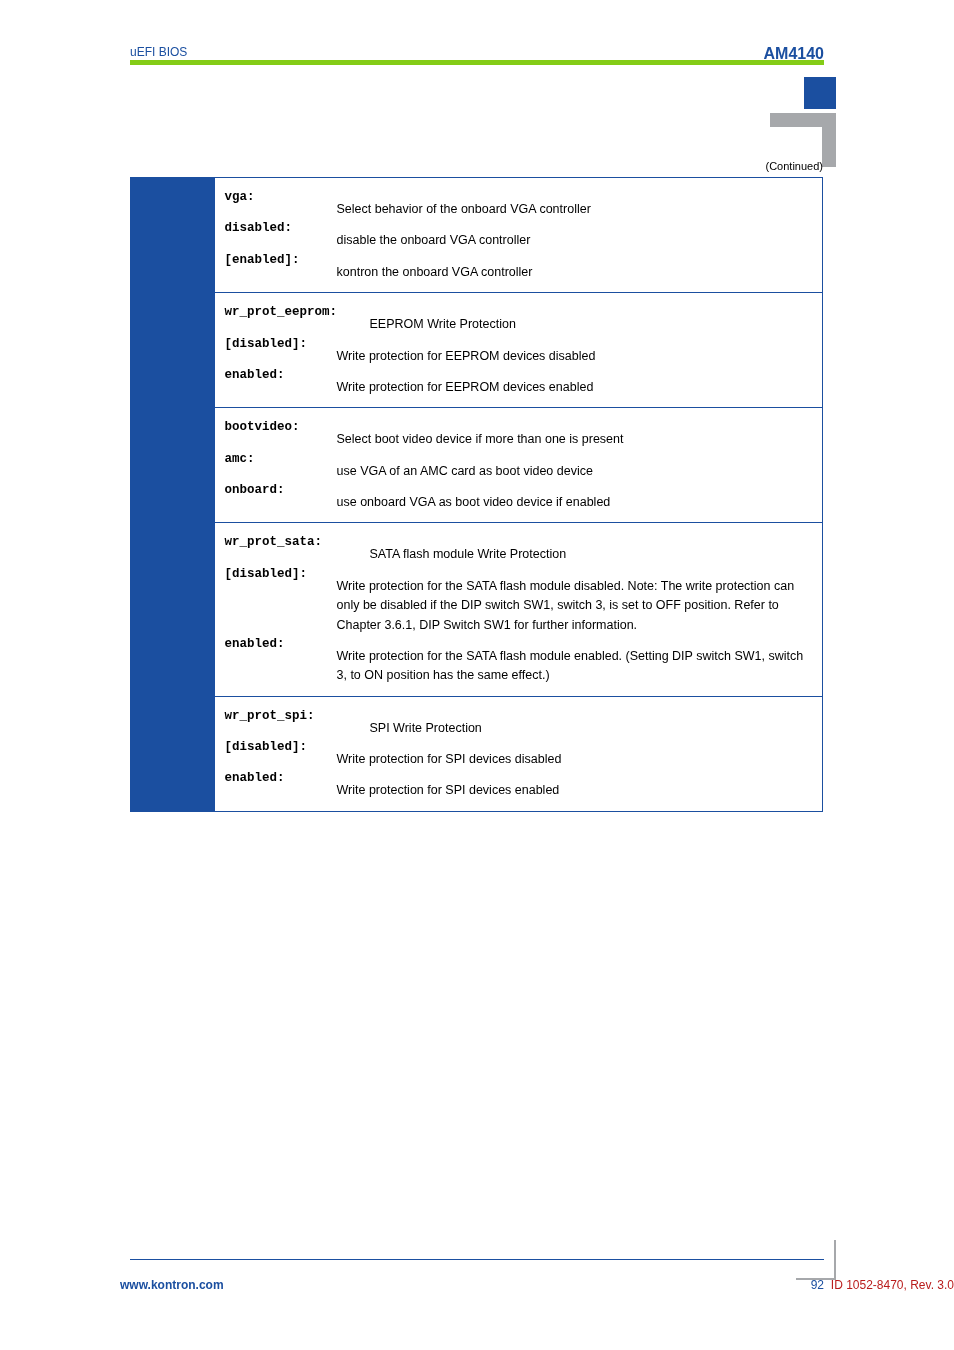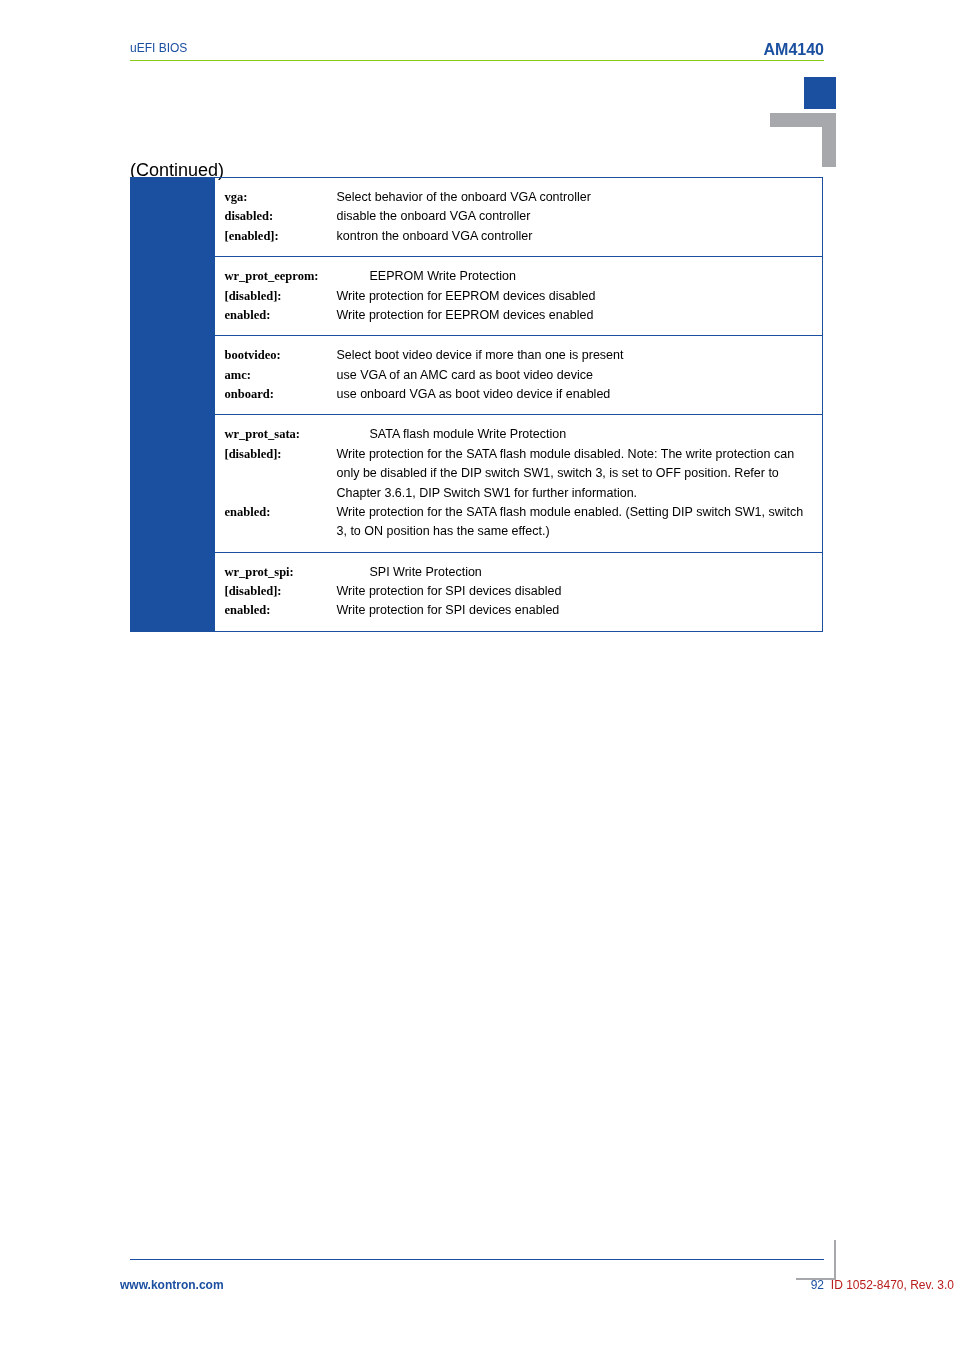--- a/index.html
+++ b/index.html
@@ -14,21 +14,21 @@
     width: 954px;
     height: 1350px;
     position: relative;
     padding: 70px 0 0 0;
   }
   .header {
     position: absolute;
     top: 60px;
     left: 130px;
     right: 130px;
-    border-top: 1px solid #84cc16;
+    border-top: 5px solid #84cc16;
   }
   .header-left {
     position: absolute;
     top: -20px;
     left: 0;
     font-size: 12px;
     color: #1b4fa0;
   }
   .header-right {
     position: absolute;
@@ -88,29 +88,29 @@
   .chart-table .rcol {
     padding: 10px 10px 10px 10px;
     line-height: 1.55;
   }
   .chart-table tr + tr .rcol {
     border-top: 1px solid #1b4fa0;
   }
   .chart-table tr + tr .lcol {
     border-top: 1px solid #1b4fa0;
   }
-  .mono { font-family: Liberation Serif, serif; font-weight: bold; }
+  .mono { font-family: Liberation Mono, monospace; font-weight: bold; }
   .chart-table .desc { display: inline; }
   .continued {
     position: absolute;
     top: 160px;
     left: 130px;
     width: 693px;
-    text-align: left;
-    font-size: 18px;
+    text-align: right;
+    font-size: 11px;
     color: #000;
   }
   .footer-rule {
     position: absolute;
     left: 130px;
     right: 130px;
     bottom: 90px;
     border-top: 1px solid #1b4fa0;
   }
   .footer-left {
@@ -142,21 +142,21 @@
     right: 118px;
     bottom: 70px;
     width: 40px;
     height: 40px;
     border-right: 2px solid #a6a8ab;
     border-bottom: 2px solid #a6a8ab;
   }
   .group { }
   .kv { display: flex; }
   .kv .k { min-width: 112px; }
-  .kv .v { flex: 1; }
+  .kv .v { flex: 1; margin-top: 12px; }
   .kv.wide .k { min-width: 145px; }
 </style>
 </head>
 <body>
 
 <div class="page">
 
   <div class="header">
     <div class="header-left">uEFI BIOS</div>
     <div class="header-right">AM4140</div>

